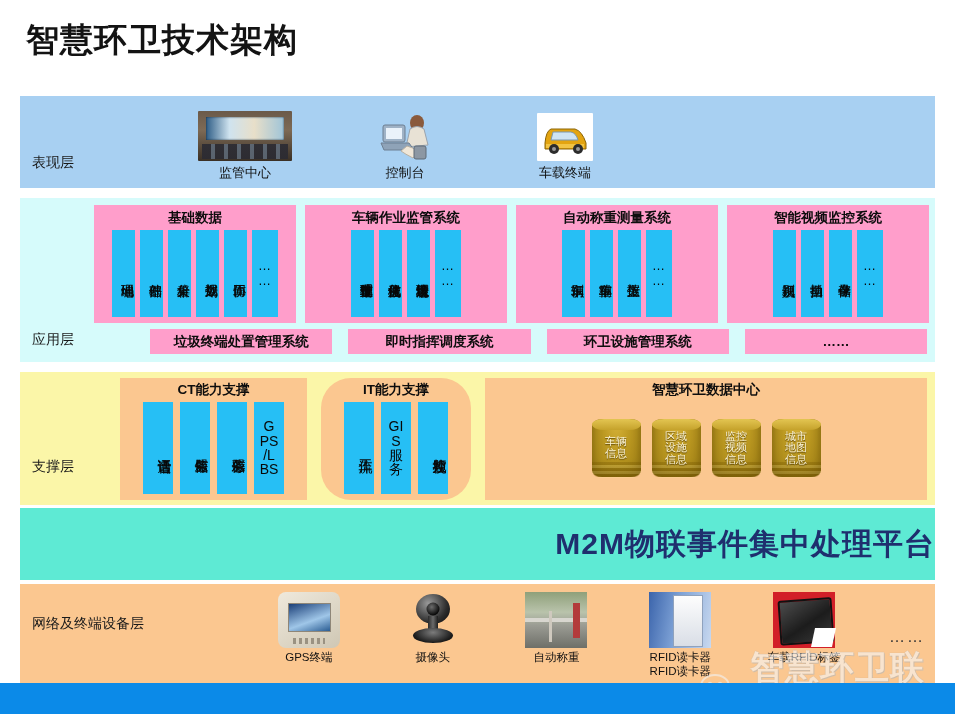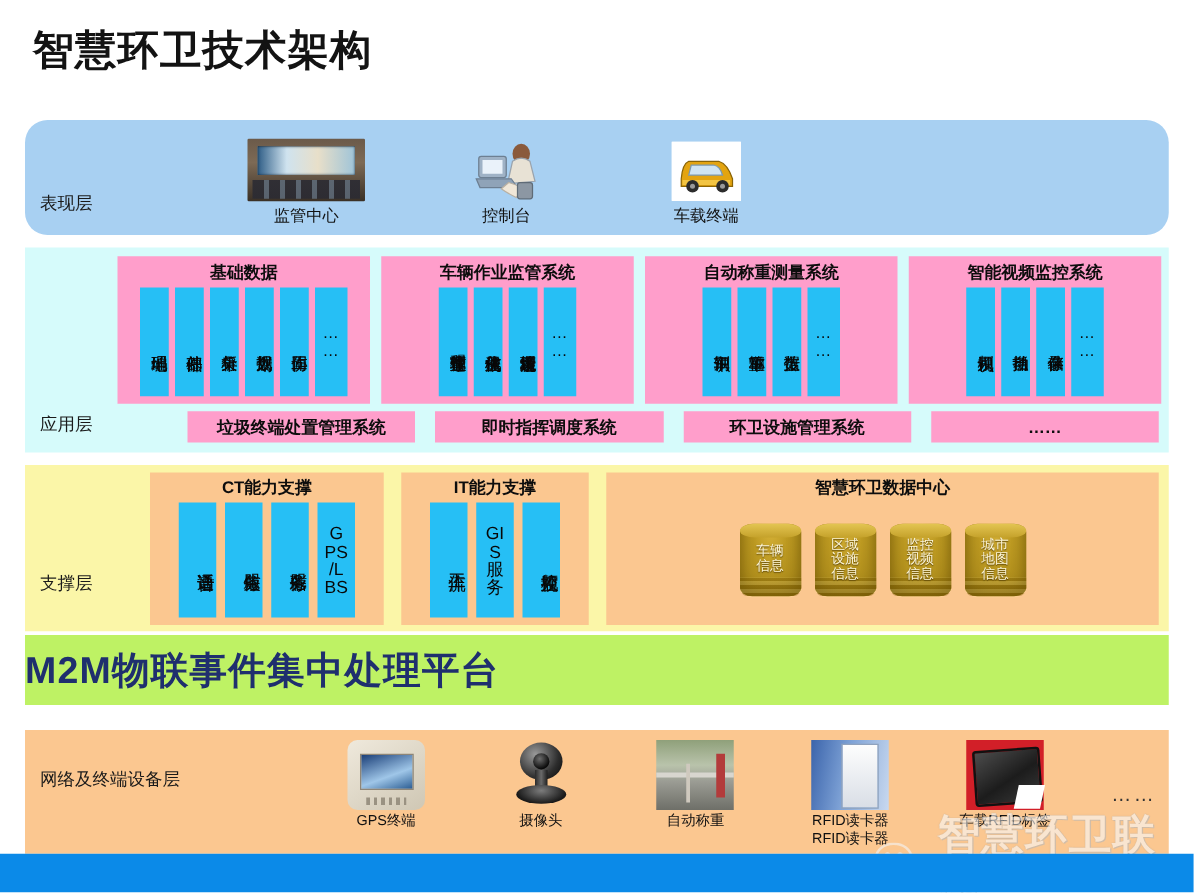--- a/index.html
+++ b/index.html
@@ -22,21 +22,21 @@
   
   .band { position:absolute; left:20px; width:915px; }
 
   
   .layer-label {
     position:absolute; left:12px;
     font-size:14px; color:#1a1a1a; white-space:nowrap;
   }
 
   
-  #presentation { top:96px; height:92px; background:#a8d0f2;border-radius:18px; }
+  #presentation { top:96px; height:92px; background:#a8d0f2; }
   #presentation .items {
     position:absolute; left:170px; top:0; right:140px; height:100%;
     display:flex; align-items:flex-end; justify-content:flex-start; gap:50px;
     padding-bottom:6px;
   }
   .pres-item { width:110px; text-align:center; }
   .pres-thumb {
     width:94px; height:50px; margin:0 auto 3px auto;
     border-radius:1px; overflow:hidden; position:relative;
   }
@@ -118,21 +118,21 @@
   #support .groups {
     position:absolute; left:100px; top:6px; right:8px; bottom:5px;
     display:flex; gap:14px;
   }
   .sup-group {
     background:#fbc790; display:flex; flex-direction:column; align-items:center;
     padding:3px 7px 6px 7px;
   }
   .sup-group.g1 { flex:0 0 163px; }
   .sup-group.g2 { flex:0 0 187px; }
-  .sup-group.g3 { flex:0 0 150px; }
+  .sup-group.g3 { flex:0 0 150px;border-radius:30px; }
   .sup-group.g4 { flex:1 1 auto; }
   .sup-group-title {
     font-size:13.5px; font-weight:bold; color:#0d0d0d; margin-bottom:3px;
     white-space:nowrap;
   }
   .sup-cells { display:flex; gap:7px; flex:1; align-items:stretch; }
   .sup-cells .vcell { min-width:30px; font-size:14px; }
   .sup-cells .vcell.lat {
     writing-mode:horizontal-tb; text-orientation:mixed;
     font-size:14px; line-height:1.02; white-space:pre-line;
@@ -158,22 +158,22 @@
     border-radius:0 0 10px 10px/0 0 7px 7px;
   }
   .db-label {
     position:relative; z-index:2; color:#fdf6d8; font-size:11px;
     line-height:1.05; text-align:center; white-space:pre-line;
     text-shadow:0 1px 1px rgba(70,50,0,.9);
   }
 
   
   #m2m {
-    top:508px; height:56px; background:#bef264;
-    display:flex; align-items:center; justify-content:flex-start;
+    top:508px; height:72px; background:#5eead4;
+    display:flex; align-items:center; justify-content:flex-end;
   }
   #m2m .m2m-text {
     font-size:30px; font-weight:bold; color:#1f2f6e; letter-spacing:1px;
   }
 
   
   #network { top:584px; height:99px; background:#fbc790; }
   #network .devices {
     position:absolute; left:250px; top:4px; right:10px; bottom:2px;
     display:flex; align-items:flex-start; gap:46px;

